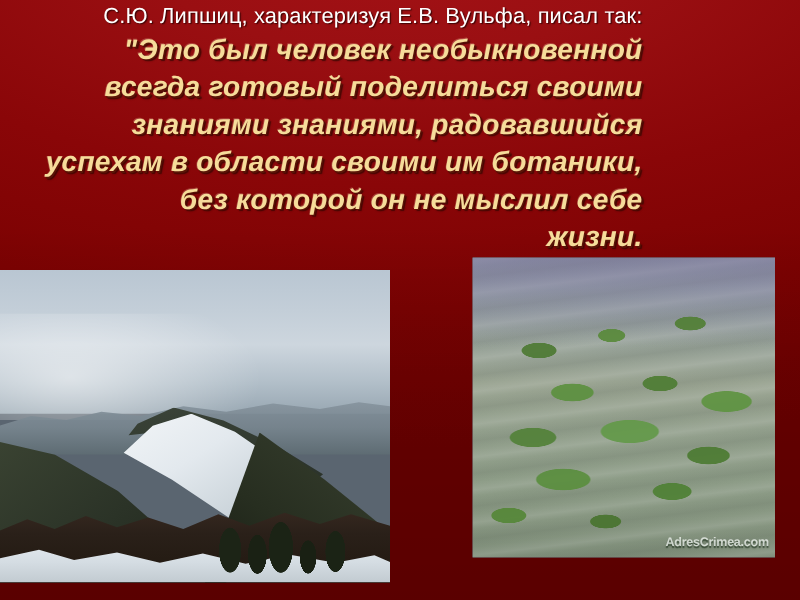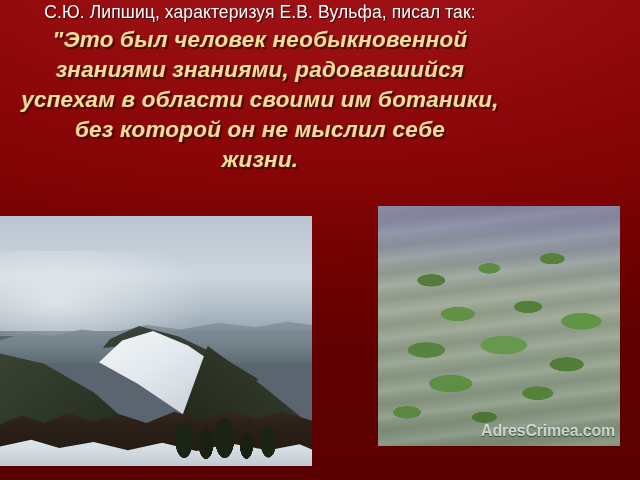--- a/index.html
+++ b/index.html
@@ -37,21 +37,21 @@
         rgba(0,0,0,0.18) 100%);
   }
 
   
   #text-block {
     position: absolute;
     left: 0;
     top: 0;
     width: 520px;
     z-index: 5;
-    text-align: center;
+    text-align: right;
     padding: 1px 6px 0 6px;
     box-sizing: border-box;
   }
 
   .intro-line {
     display: block;
     color: #ffffff;
     font-size: 17.5px;
     line-height: 22px;
     font-weight: 400;
@@ -206,40 +206,41 @@
       radial-gradient(ellipse 14% 5.6% at 30% 74%, #5b8e3f 0%, #5b8e3f 62%, rgba(0,0,0,0) 66%),
       radial-gradient(ellipse 10% 4.4% at 66% 78%, #4f8035 0%, #4f8035 62%, rgba(0,0,0,0) 66%),
       radial-gradient(ellipse 9% 4% at 12% 86%, #568739 0%, #568739 62%, rgba(0,0,0,0) 66%),
       radial-gradient(ellipse 8% 3.6% at 44% 88%, #4a7530 0%, #4a7530 62%, rgba(0,0,0,0) 66%);
     opacity: 0.93;
   }
   #photo-right .watermark {
     position: absolute;
     right: 5px;
     bottom: 6px;
-    font-size: 16px;
+    font-size: 10px;
     font-weight: bold;
     font-family: "Liberation Sans", sans-serif;
     color: rgba(238,243,238,0.80);
     letter-spacing: -0.2px;
     text-shadow: 0 1px 1px rgba(20,40,20,0.7);
     white-space: nowrap;
   }
 </style>
 </head>
 <body>
 
 <div id="slide">
 
   <div id="text-block">
 
     <span class="intro-line">С.Ю. Липшиц, характеризуя Е.В. Вульфа, писал так:</span>
 
     <span class="quote">
       <span class="quote-line">"Это был человек необыкновенной</span>
+      <span class="quote-line">всегда готовый поделиться своими</span>
       <span class="quote-line">знаниями знаниями, радовавшийся</span>
       <span class="quote-line">успехам в области своими им ботаники,</span>
       <span class="quote-line">без которой он не мыслил себе</span>
       <span class="quote-line">жизни.</span>
     </span>
 
   </div>
 
   <div class="photo" id="photo-left">
     <div class="sky"></div>

